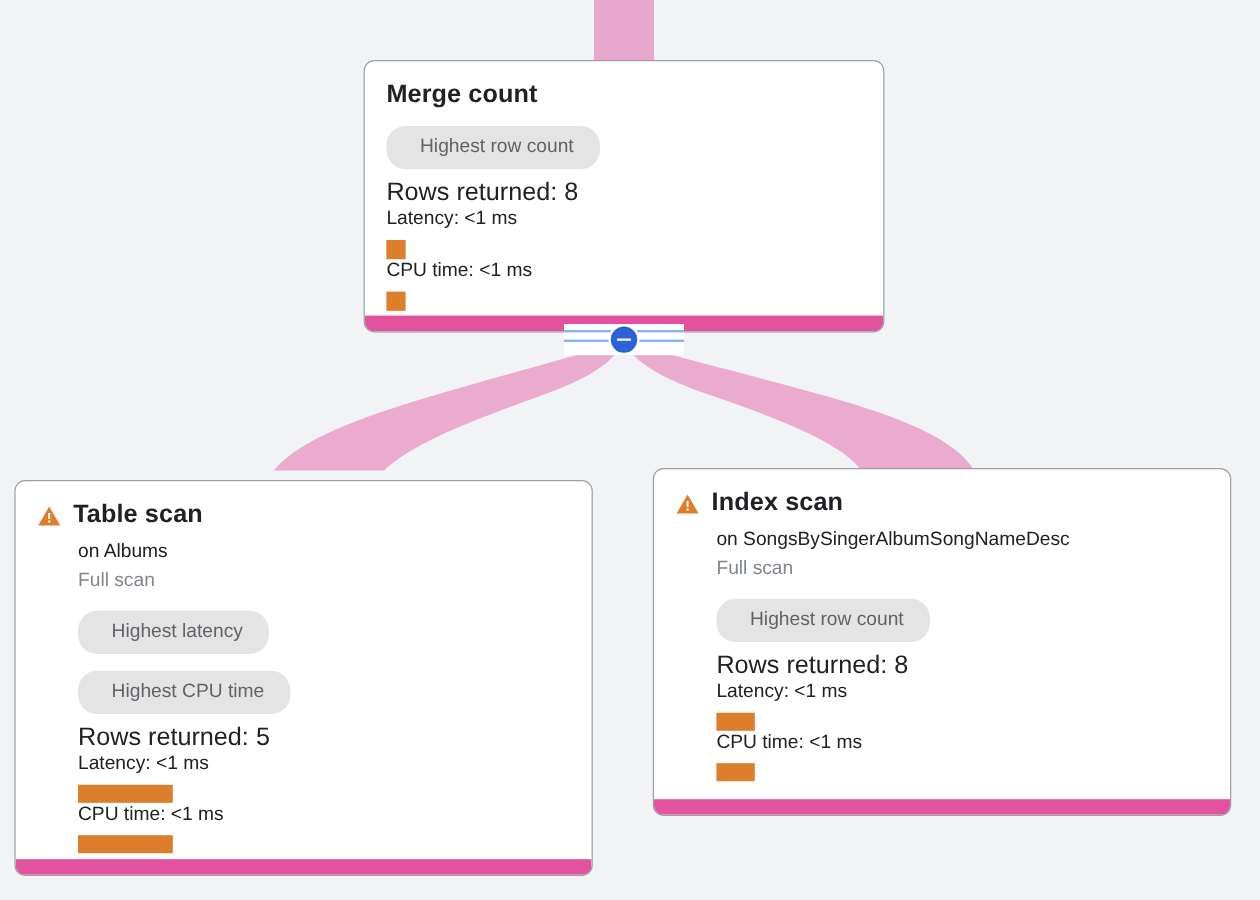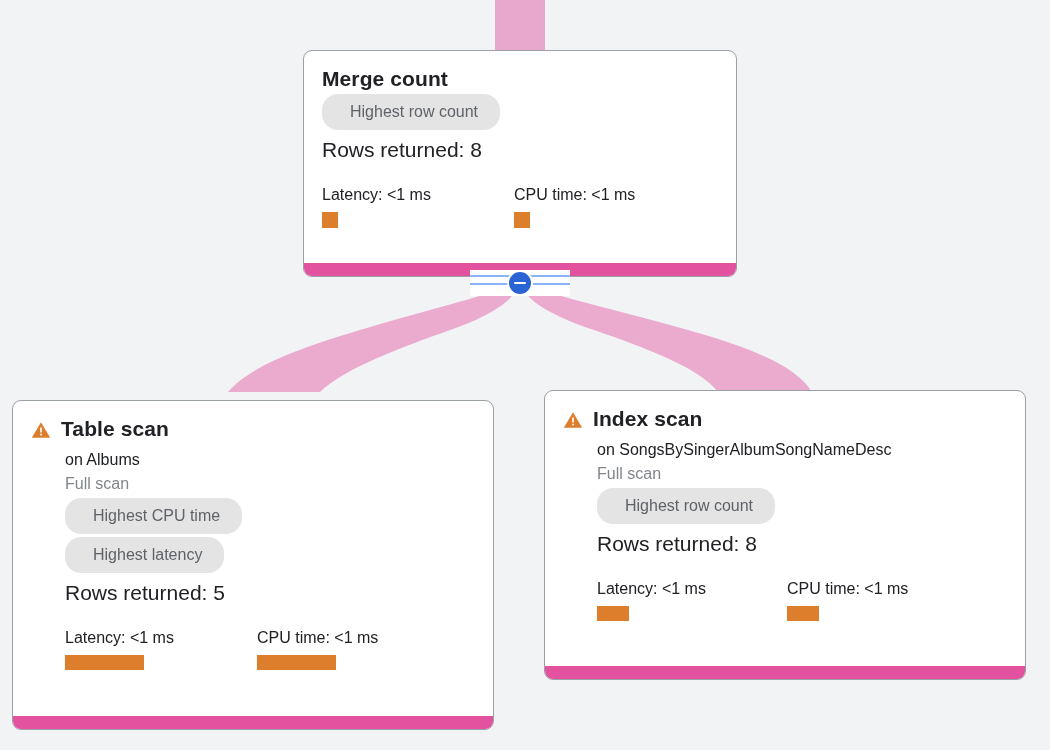--- a/index.html
+++ b/index.html
@@ -97,36 +97,37 @@
   }
 
   .chip {
     display: inline-block;
     background: #e4e4e4;
     color: #5f6368;
     font-size: 16px;
     line-height: 20px;
     border-radius: 16px;
     padding: 8px 22px 8px 28px;
-    margin-top: 3px;
+    margin-top: 14px;
     white-space: nowrap;
   }
   .chip-wrap { display: block; }
 
   .rows-line {
     font-size: 21px;
     color: #202124;
     line-height: 22px;
     margin-top: 9px;
     white-space: nowrap;
   }
 
   .metrics {
     display: flex;
-    margin-top: 24px;
+    margin-top: 1px;
+    flex-direction: column;
   }
   .metric {
     display: block;
   }
   .metric-label {
     font-size: 16px;
     color: #202124;
     line-height: 20px;
     white-space: nowrap;
   }
@@ -245,24 +246,24 @@
         <svg class="warn-icon" viewBox="0 0 24 24">
           <path fill="#dd7e2c" d="M12 2.6 L23 21.4 H1 Z"></path>
           <rect x="11" y="9" width="2" height="6" fill="#ffffff"></rect>
           <rect x="11" y="16.5" width="2" height="2" fill="#ffffff"></rect>
         </svg>
         <div class="node-title">Table scan</div>
       </div>
       <div class="subline indent">on Albums</div>
       <div class="subline-muted indent">Full scan</div>
       <div class="chip-wrap indent">
+        <span class="chip">Highest latency</span>
+      </div>
+      <div class="chip-wrap indent">
         <span class="chip">Highest CPU time</span>
-      </div>
-      <div class="chip-wrap indent">
-        <span class="chip">Highest latency</span>
       </div>
       <div class="rows-line indent">Rows returned: 5</div>
       <div class="metrics indent">
         <div class="metric" style="width:192px;">
           <div class="metric-label">Latency: &lt;1 ms</div>
           <div class="metric-bar" style="width:79px; height:15px;"></div>
         </div>
         <div class="metric">
           <div class="metric-label">CPU time: &lt;1 ms</div>
           <div class="metric-bar" style="width:79px; height:15px;"></div>

